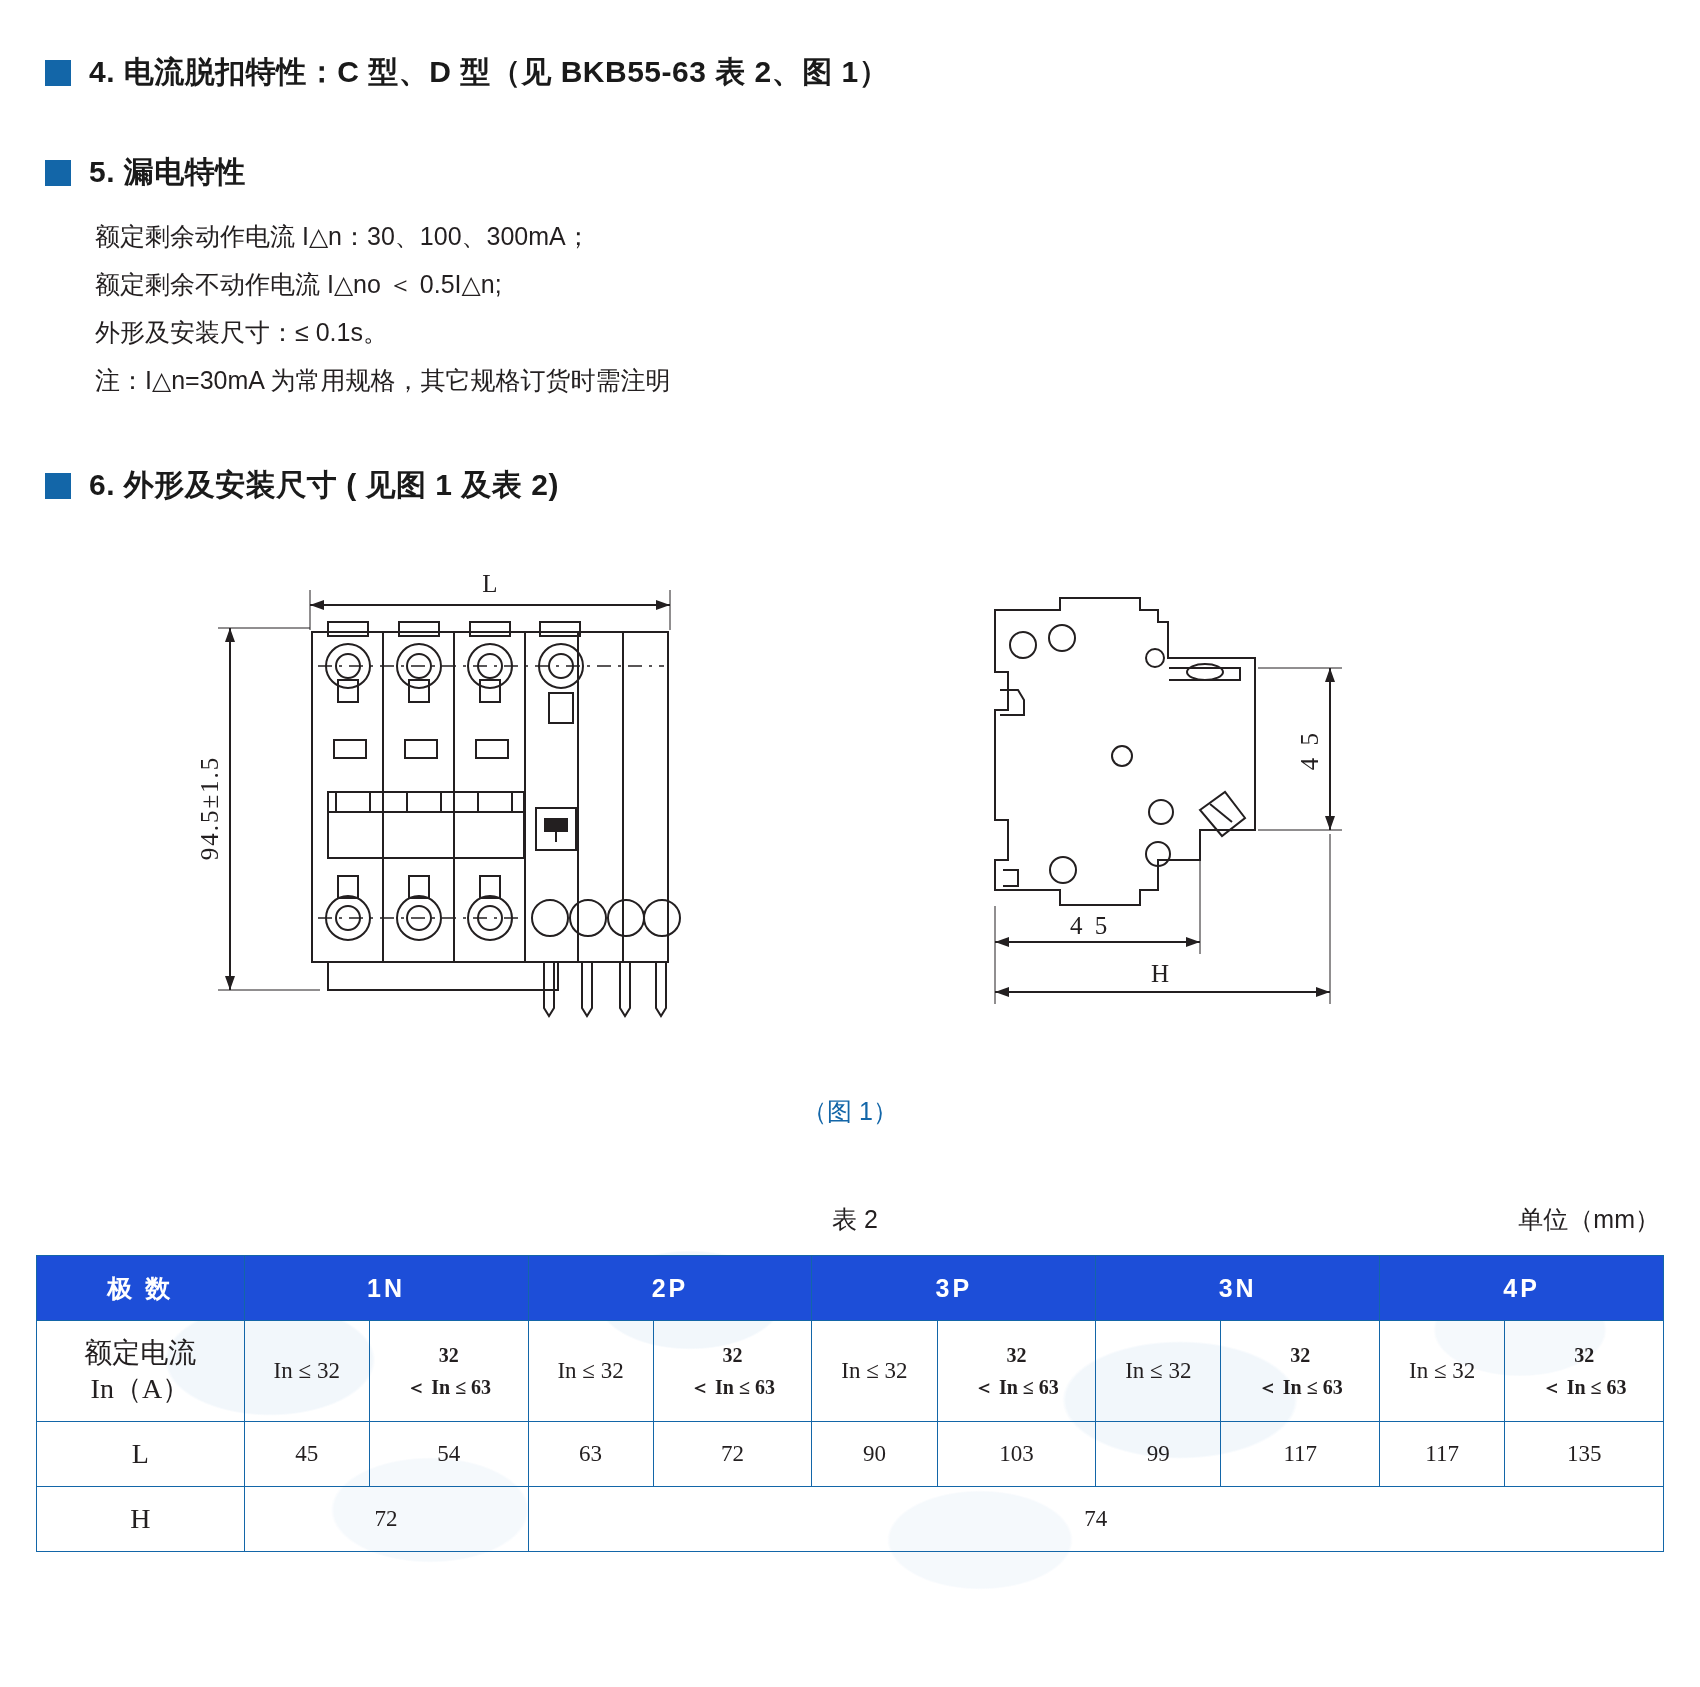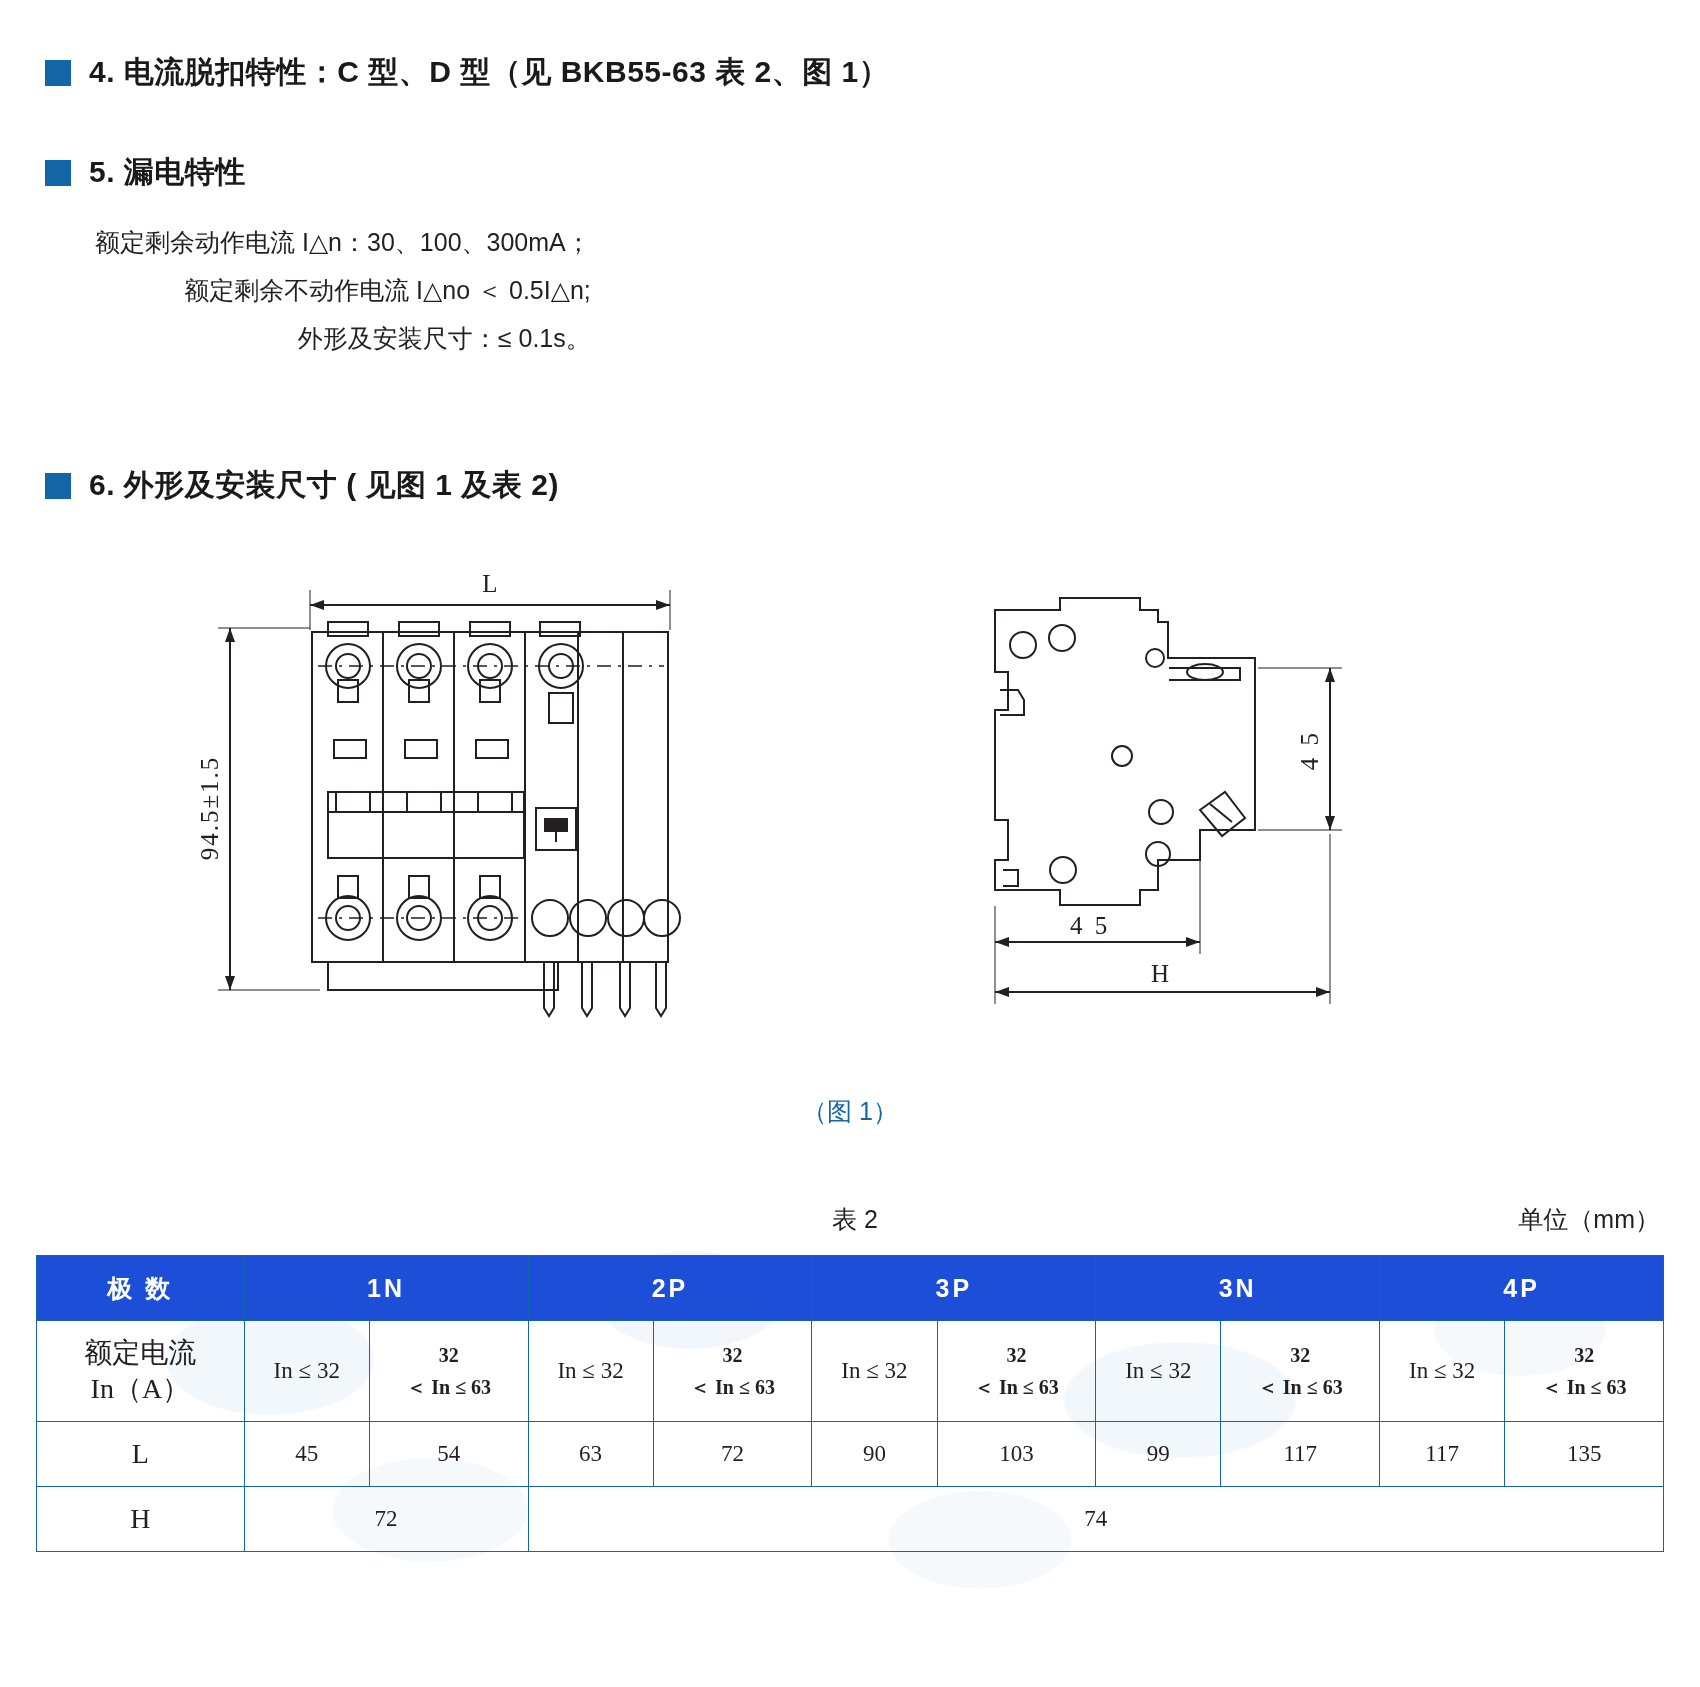--- a/index.html
+++ b/index.html
@@ -44,25 +44,24 @@
   }
 
   .h4 { position: absolute; left: 45px; top: 52px; }
   .h5 { position: absolute; left: 45px; top: 152px; }
   .h6 { position: absolute; left: 45px; top: 465px; }
 
   
   .para-block {
     position: absolute;
     left: 95px;
-    top: 218px;
+    top: 212px;
     font-size: 25px;
     line-height: 48px;
     color: #231f20;
-    text-align: right;
   }
   .para-block div { white-space: nowrap; }
 
   
   .drawing {
     position: absolute;
     left: 40px;
     top: 560px;
     width: 1620px;
     height: 520px;
@@ -164,20 +163,21 @@
 
   <div class="heading h5">
     <span class="bullet-square"></span>
     <span class="heading-text">5. 漏电特性</span>
   </div>
 
   <div class="para-block">
     <div>额定剩余动作电流 I△n：30、100、300mA；</div>
     <div>额定剩余不动作电流 I△no ＜ 0.5I△n;</div>
     <div>外形及安装尺寸：≤ 0.1s。</div>
+    <div>注：I△n=30mA 为常用规格，其它规格订货时需注明</div>
   </div>
 
   <div class="heading h6">
     <span class="bullet-square"></span>
     <span class="heading-text">6. 外形及安装尺寸 ( 见图 1 及表 2)</span>
   </div>
 
   <div class="drawing">
     <svg width="1620" height="520" viewBox="0 0 1620 520">
       <g stroke="#231f20" fill="none" stroke-width="2">

